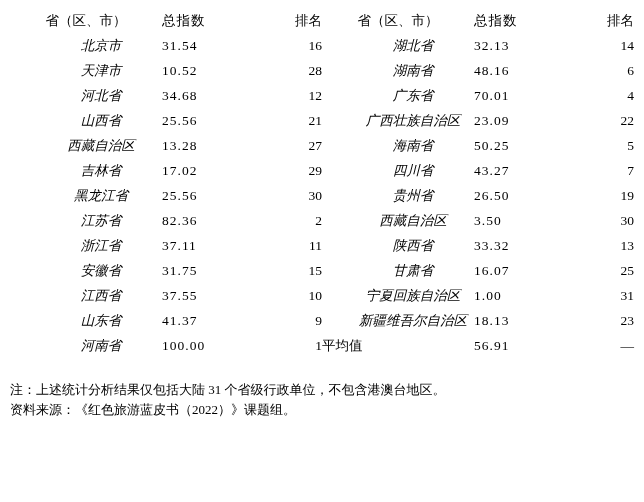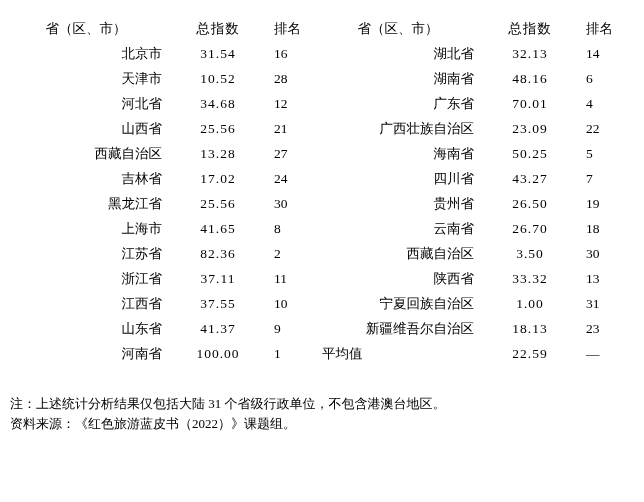--- a/index.html
+++ b/index.html
@@ -12,21 +12,21 @@
     background: #ffffff;
     font-family: "Liberation Serif", serif;
     color: #000000;
     overflow: hidden;
   }
   .page {
     position: relative;
     width: 644px;
     height: 502px;
     box-sizing: border-box;
-    padding: 16px 10px 0 10px;
+    padding: 8px 10px 0 10px;
   }
   table.data-table {
     border-collapse: collapse;
     width: 624px;
     table-layout: fixed;
   }
   table.data-table td,
   table.data-table th {
     border: 0;
     padding: 0;
@@ -40,41 +40,41 @@
   
   col.c-prov { width: 152px; }
   col.c-idx  { width: 112px; }
   col.c-rank { width: 48px; }
 
   .hline-top td { border-top: 1.4px solid #000; }
   .hline-head td { border-bottom: 1.1px solid #000; }
   .hline-bot td { border-bottom: 1.4px solid #000; }
 
   .cell-prov {
-    text-align: right;
+    text-align: center;
     padding-left: 30px !important;
+    font-style: italic;
   }
   .cell-prov-head {
     text-align: center;
   }
   .cell-num {
-    text-align: center;
     letter-spacing: 1px;
   }
   .cell-rank {
-    text-align: left;
+    text-align: right;
   }
   .vsep-left { border-left: 1.1px solid #000; }
   .vsep-right { border-right: 1.1px solid #000; }
 
   .avg-label {
     text-align: left;
   }
   .notes {
-    margin-top: 28px;
+    margin-top: 22px;
     font-size: 13px;
     line-height: 20px;
     font-family: "Liberation Serif", serif;
   }
   .notes div {
     white-space: nowrap;
   }
 </style>
 </head>
 <body>
@@ -143,62 +143,62 @@
         <td class="cell-rank vsep-left vsep-right">27</td>
         <td class="cell-prov">海南省</td>
         <td class="cell-num vsep-left">50.25</td>
         <td class="cell-rank vsep-left">5</td>
       </tr>
 
 
       <tr>
         <td class="cell-prov">吉林省</td>
         <td class="cell-num vsep-left">17.02</td>
-        <td class="cell-rank vsep-left vsep-right">24</td>
+        <td class="cell-rank vsep-left vsep-right">29</td>
         <td class="cell-prov">四川省</td>
         <td class="cell-num vsep-left">43.27</td>
         <td class="cell-rank vsep-left">7</td>
       </tr>
 
       <tr>
         <td class="cell-prov">黑龙江省</td>
         <td class="cell-num vsep-left">25.56</td>
         <td class="cell-rank vsep-left vsep-right">30</td>
         <td class="cell-prov">贵州省</td>
         <td class="cell-num vsep-left">26.50</td>
         <td class="cell-rank vsep-left">19</td>
       </tr>
 
-      <tr>
-        <td class="cell-prov">上海市</td>
-        <td class="cell-num vsep-left">41.65</td>
-        <td class="cell-rank vsep-left vsep-right">8</td>
-        <td class="cell-prov">云南省</td>
-        <td class="cell-num vsep-left">26.70</td>
-        <td class="cell-rank vsep-left">18</td>
-      </tr>
 
       <tr>
         <td class="cell-prov">江苏省</td>
         <td class="cell-num vsep-left">82.36</td>
         <td class="cell-rank vsep-left vsep-right">2</td>
         <td class="cell-prov">西藏自治区</td>
         <td class="cell-num vsep-left">3.50</td>
         <td class="cell-rank vsep-left">30</td>
       </tr>
 
       <tr>
         <td class="cell-prov">浙江省</td>
         <td class="cell-num vsep-left">37.11</td>
         <td class="cell-rank vsep-left vsep-right">11</td>
         <td class="cell-prov">陕西省</td>
         <td class="cell-num vsep-left">33.32</td>
         <td class="cell-rank vsep-left">13</td>
       </tr>
 
+      <tr>
+        <td class="cell-prov">安徽省</td>
+        <td class="cell-num vsep-left">31.75</td>
+        <td class="cell-rank vsep-left vsep-right">15</td>
+        <td class="cell-prov">甘肃省</td>
+        <td class="cell-num vsep-left">16.07</td>
+        <td class="cell-rank vsep-left">25</td>
+      </tr>
 
 
       <tr>
         <td class="cell-prov">江西省</td>
         <td class="cell-num vsep-left">37.55</td>
         <td class="cell-rank vsep-left vsep-right">10</td>
         <td class="cell-prov">宁夏回族自治区</td>
         <td class="cell-num vsep-left">1.00</td>
         <td class="cell-rank vsep-left">31</td>
       </tr>
@@ -210,21 +210,21 @@
         <td class="cell-prov">新疆维吾尔自治区</td>
         <td class="cell-num vsep-left">18.13</td>
         <td class="cell-rank vsep-left">23</td>
       </tr>
 
       <tr class="hline-bot">
         <td class="cell-prov">河南省</td>
         <td class="cell-num vsep-left">100.00</td>
         <td class="cell-rank vsep-left vsep-right">1</td>
         <td class="avg-label hline-avg">平均值</td>
-        <td class="cell-num vsep-left hline-avg">22.59</td>
+        <td class="cell-num vsep-left hline-avg">56.91</td>
         <td class="cell-rank vsep-left hline-avg">—</td>
       </tr>
 
     </tbody>
   </table>
 
   <div class="notes">
     <div>注：上述统计分析结果仅包括大陆 31 个省级行政单位，不包含港澳台地区。</div>
     <div>资料来源：《红色旅游蓝皮书（2022）》课题组。</div>
   </div>

